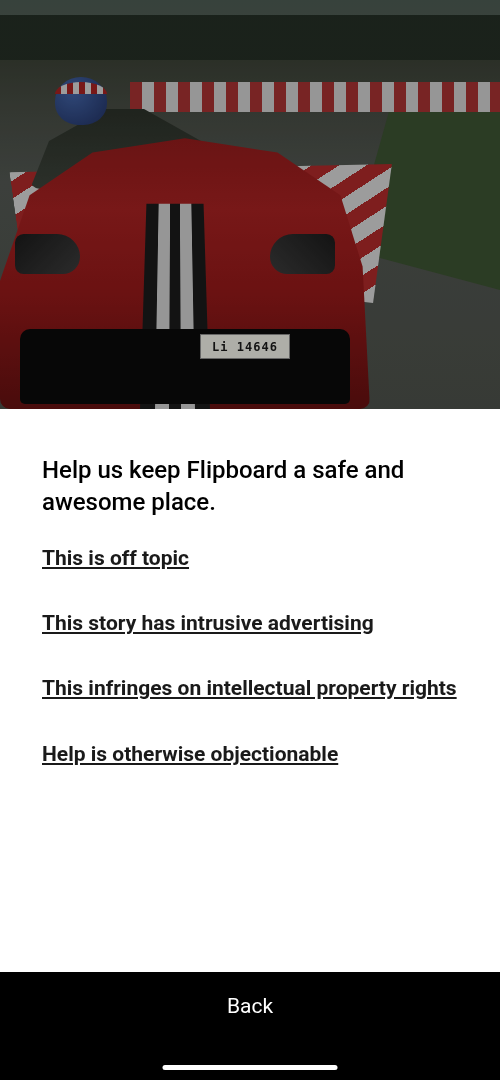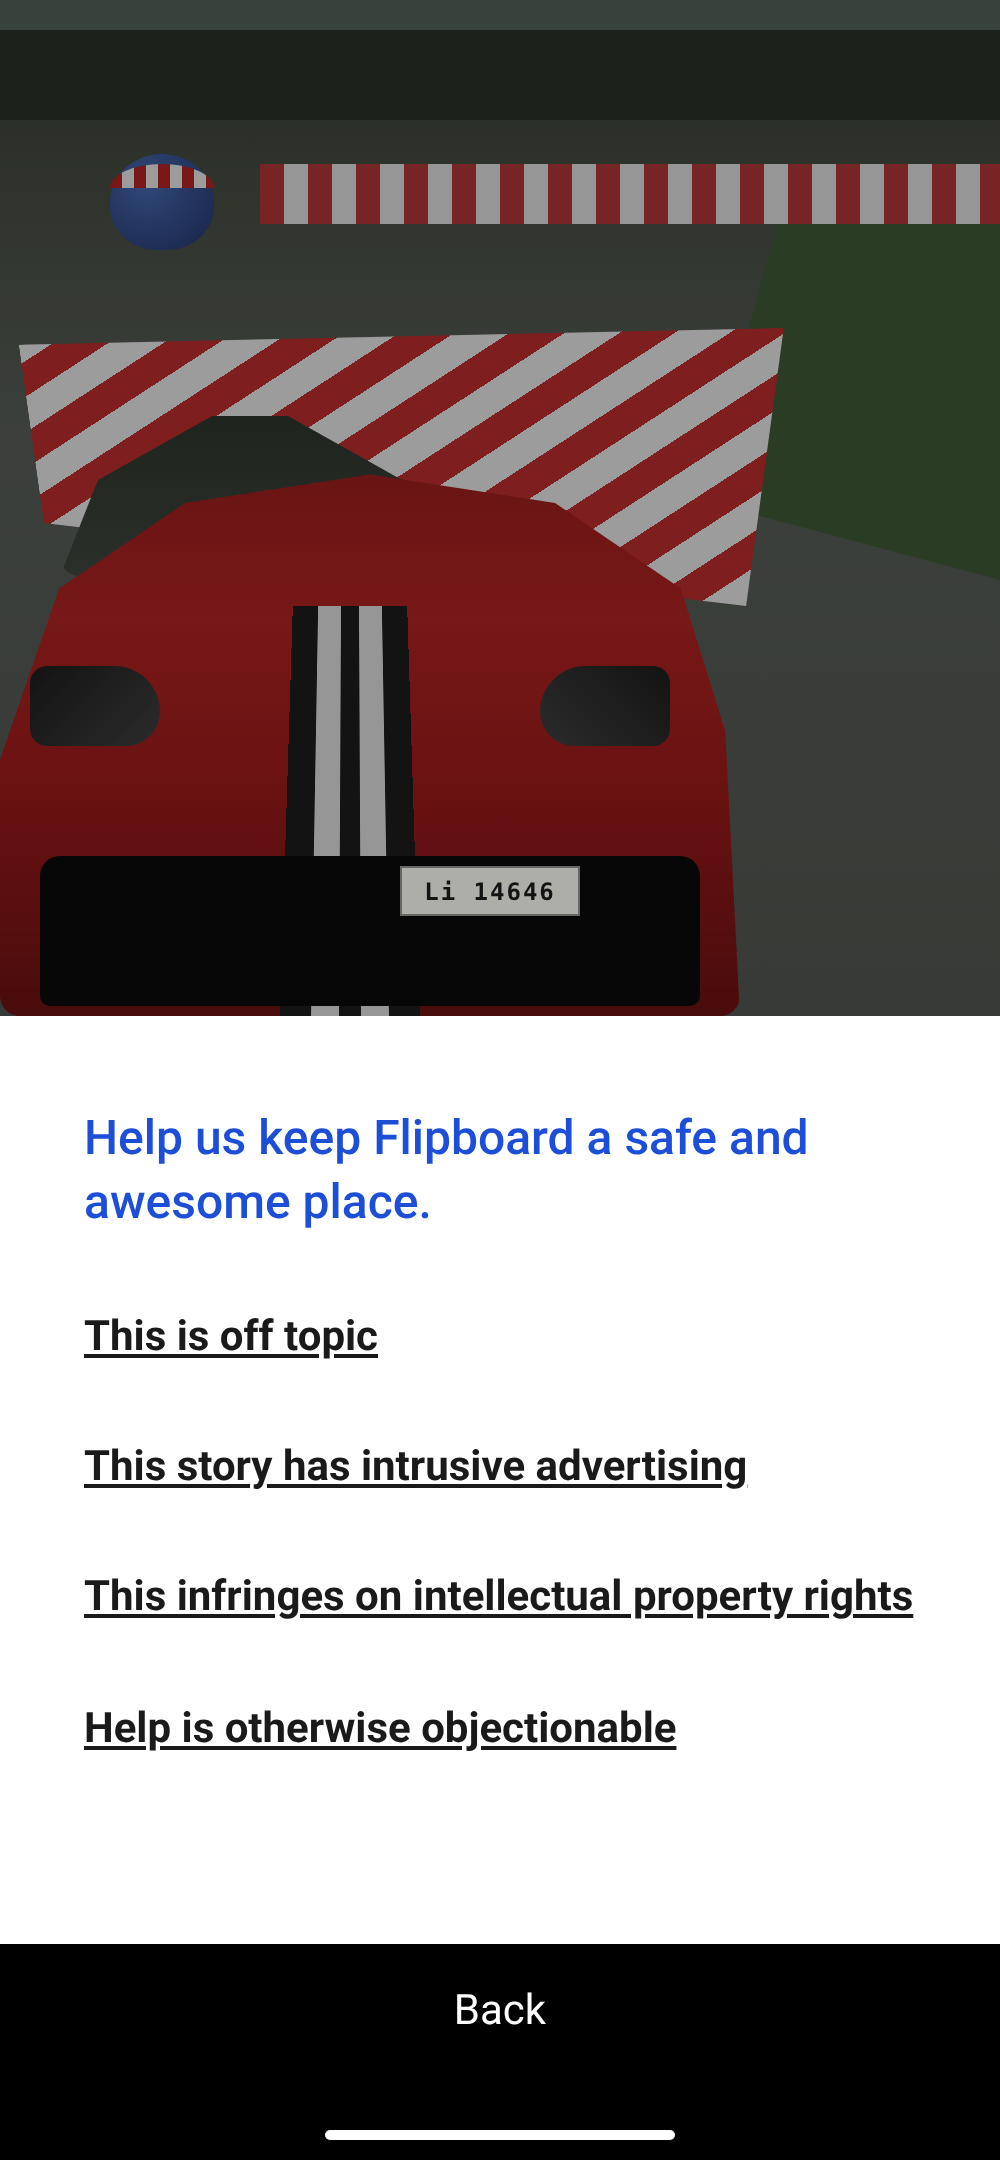--- a/index.html
+++ b/index.html
@@ -13,21 +13,21 @@
       height: 1080px;
       font-family: -apple-system, BlinkMacSystemFont, 'Segoe UI', Roboto, Helvetica, Arial, sans-serif;
       background: #fff;
       display: flex;
       flex-direction: column;
       overflow: hidden;
     }
     
     .header-image {
       width: 500px;
-      height: 508px;
+      height: 409px;
       position: relative;
       overflow: hidden;
       flex-shrink: 0;
     }
     
     .sky {
       position: absolute;
       top: 0;
       left: 0;
       right: 0;
@@ -225,23 +225,23 @@
       flex: 1;
       background: #fff;
       padding: 45px 42px 20px 42px;
       display: flex;
       flex-direction: column;
     }
     
     .subheading {
       font-size: 24px;
       font-weight: 500;
-      color: #1d4ed8;
+      color: #000000;
       line-height: 1.35;
-      margin-bottom: 38px;
+      margin-bottom: 26px;
     }
     
     .options {
       display: flex;
       flex-direction: column;
       gap: 38px;
     }
     
     .option {
       font-size: 21px;

